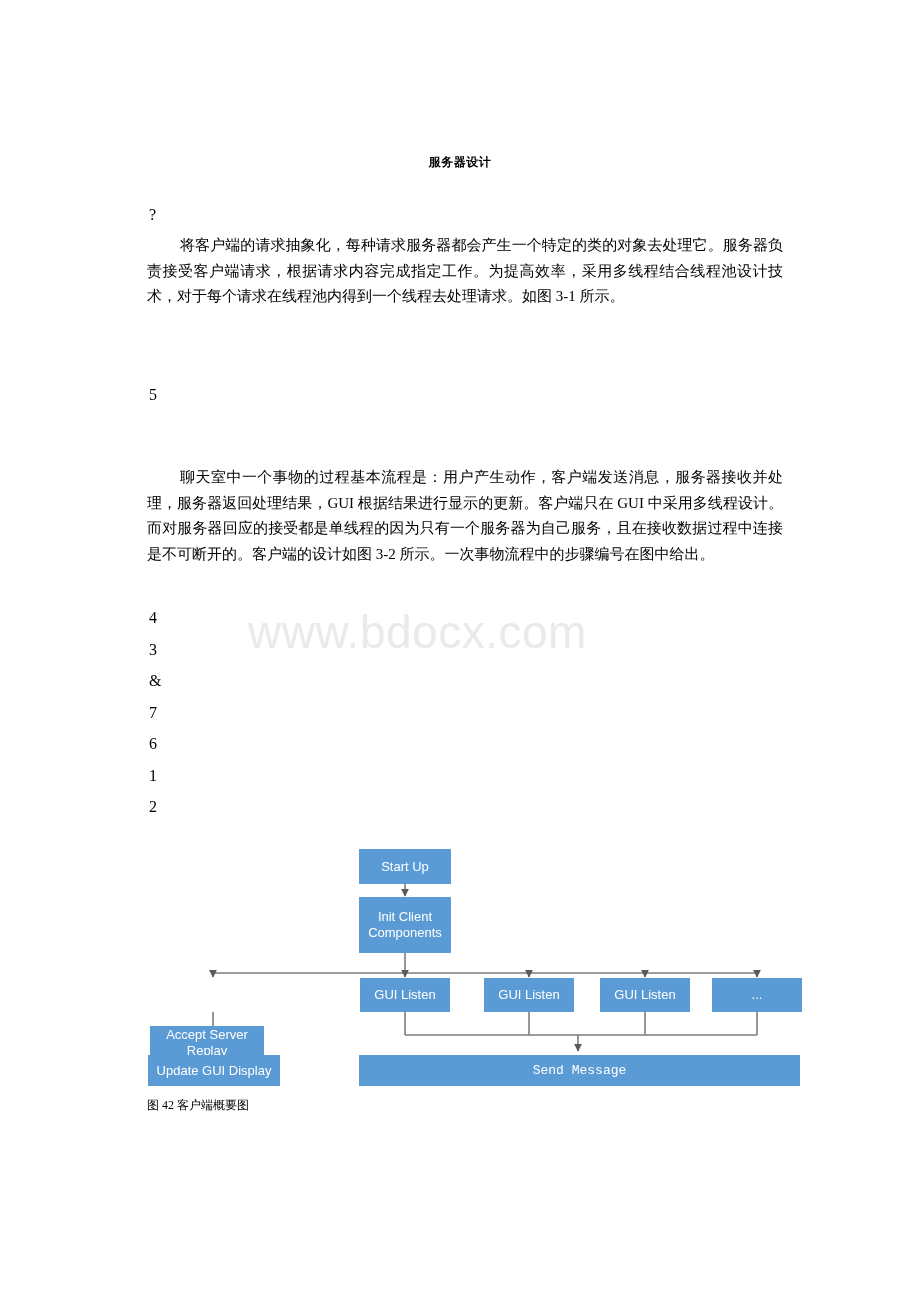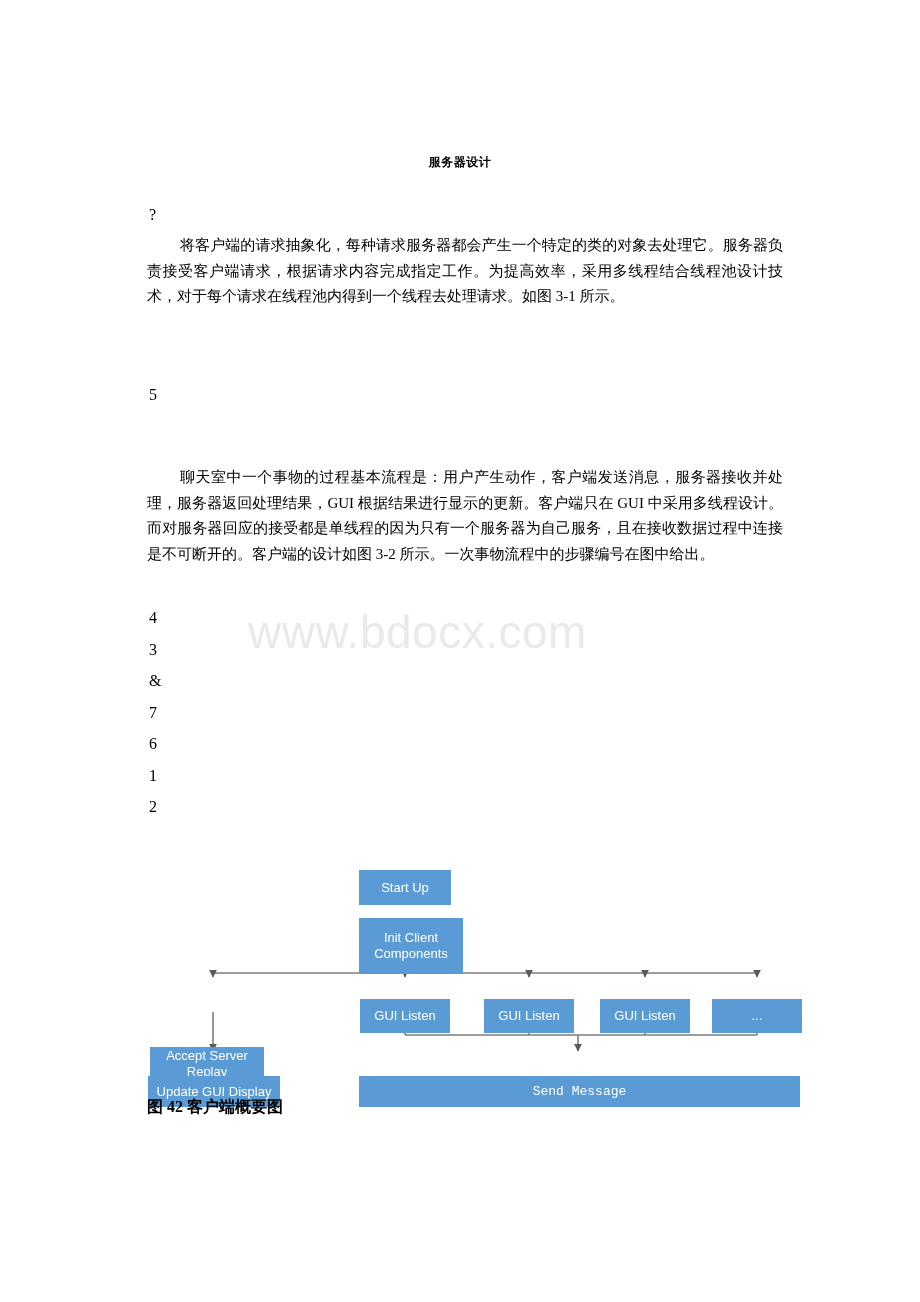--- a/index.html
+++ b/index.html
@@ -60,22 +60,22 @@
     left: 130px;
     width: 660px;
     text-align: center;
     font-size: 18px;
     font-weight: bold;
   }
   .fig-cap-41 { top: 427px; }
   .fig-cap-left {
     position: absolute;
     left: 147px;
-    font-size: 16px;
-    font-weight: bold;
+    font-size: 12px;
+    font-weight: normal;
   }
   .fig-cap-42 { top: 1097px; }
   .para {
     position: absolute;
     left: 147px;
     width: 636px;
     font-size: 15px;
     line-height: 25.5px;
     text-align: justify;
     text-indent: 33px;
@@ -117,21 +117,20 @@
     color: #ffffff;
     font-family: "Liberation Sans", "DejaVu Sans", sans-serif;
     font-size: 13px;
     line-height: 16px;
     display: flex;
     align-items: center;
     justify-content: center;
     text-align: center;
     box-sizing: border-box;
     pointer-events: auto;
-    margin-top: 21px;
   }
   .node.two-line { font-size: 13px; }
 </style>
 </head>
 <body>
 
 <div class="page">
 
   <div class="watermark">www.bdocx.com</div>
 
@@ -184,21 +183,21 @@
       <line x1="645" y1="1012" x2="645" y2="1035"></line>
       <line x1="757" y1="1012" x2="757" y2="1035"></line>
       <line x1="405" y1="1035" x2="757" y2="1035"></line>
 
       <line x1="578" y1="1035" x2="578" y2="1051" marker-end="url(#arrow)"></line>
     </g>
   </svg>
 
   <div class="node" style="left:359px; top:849px; width:92px; height:35px;">Start Up</div>
 
-  <div class="node two-line" style="left:359px; top:897px; width:104px; height:56px; white-space:pre-line;">Init Client
+  <div class="node two-line" style="left:359px; top:897px; width:92px; height:56px; white-space:pre-line;">Init Client
 Components</div>
 
   <div class="node two-line" style="left:150px; top:1026px; width:114px; height:34px; white-space:pre-line;">Accept Server
 Replay</div>
 
   <div class="node" style="left:360px; top:978px; width:90px; height:34px;">GUI Listen</div>
 
   <div class="node" style="left:484px; top:978px; width:90px; height:34px;">GUI Listen</div>
 
   <div class="node" style="left:600px; top:978px; width:90px; height:34px;">GUI Listen</div>

